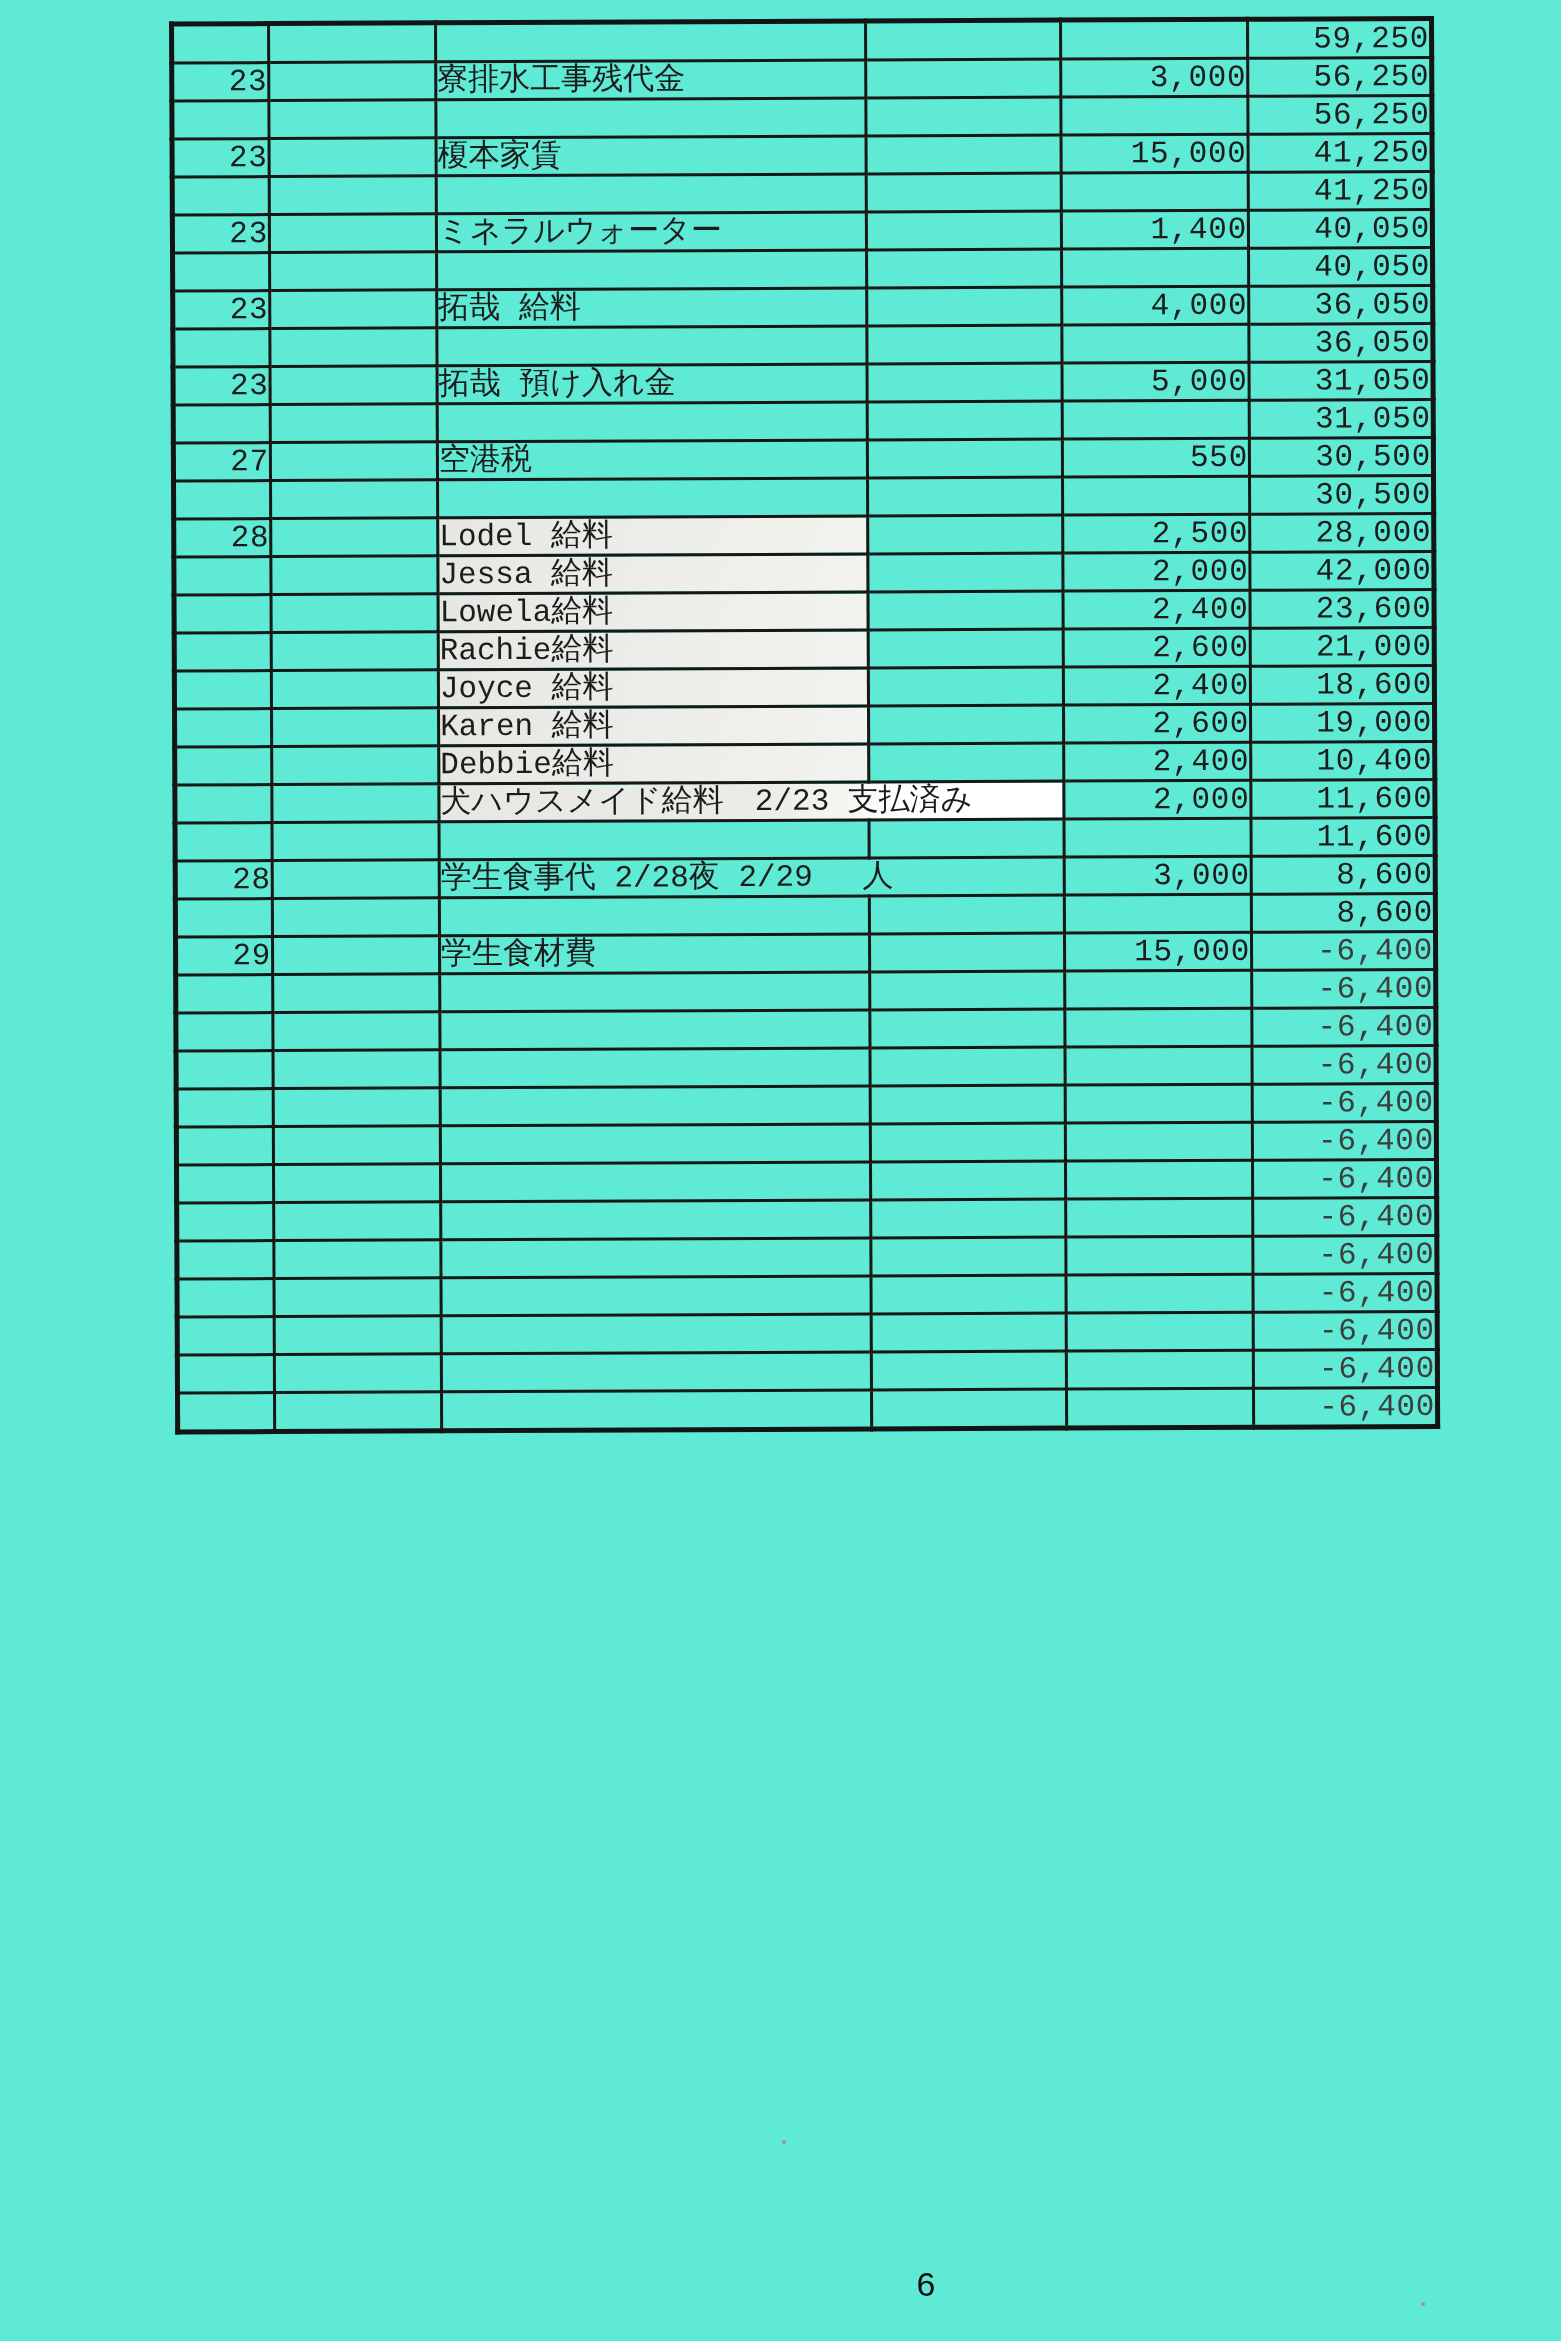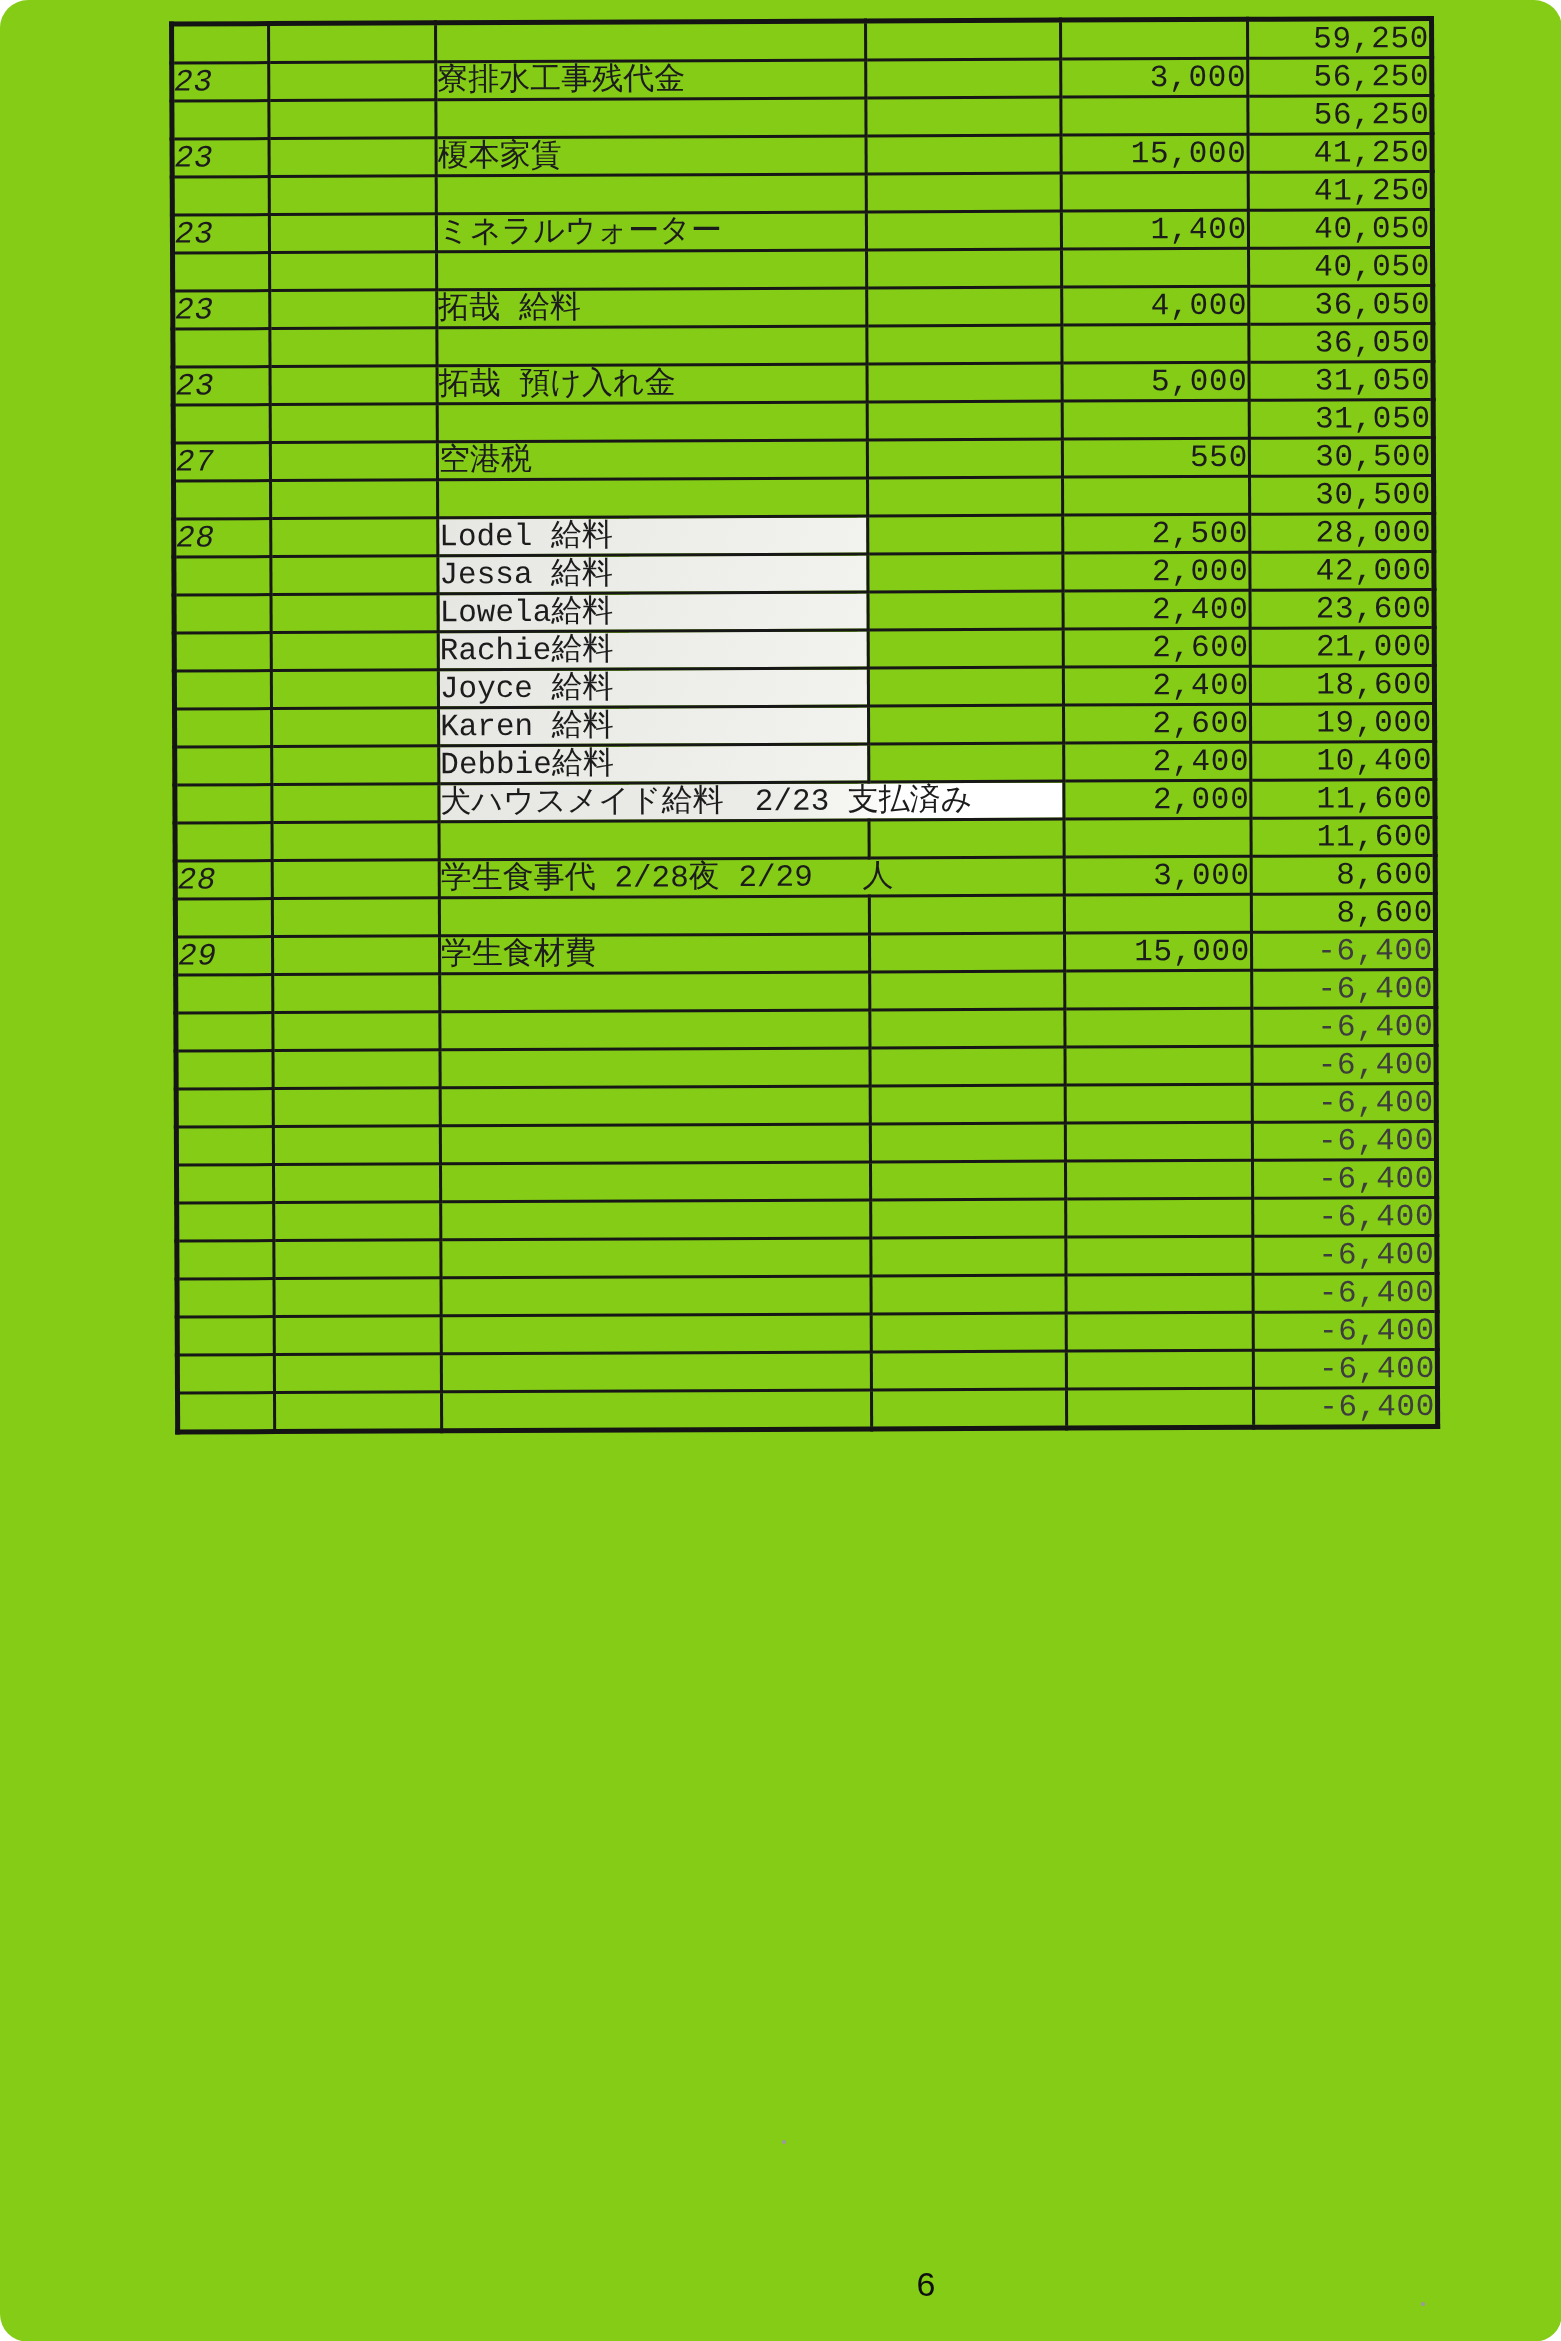--- a/index.html
+++ b/index.html
@@ -11,22 +11,21 @@
     position: relative;
     width: 1562px;
     height: 2342px;
     overflow: hidden;
     font-family: "Liberation Mono", "DejaVu Sans Mono", "DejaVu Sans", sans-serif;
     color: #1c1c1c;
   }
   .scan-page {
     position: absolute;
     inset: 0;
-    background: #84cc16;
-    border-radius: 28px;
+    background: #5eead4;
   }
   .ledger-wrap {
     position: absolute;
     left: 169px;
     top: 16.4px;
     width: 1262px;
     transform: rotate(-0.25deg);
     transform-origin: top right;
   }
   table.ledger {
@@ -39,23 +38,22 @@
     border: 3px solid #171717;
     height: 35px;
     padding: 0;
     vertical-align: middle;
     font-size: 31px;
     line-height: 1;
     overflow: visible;
     background-clip: padding-box;
   }
   td.c-date {
-    text-align: left;
+    text-align: right;
     letter-spacing: 0.7px;
-    font-style: italic;
   }
   td.c-desc {
     padding-left: 7.5px;
     white-space: nowrap;
     font-size: 31px;
   }
   td.c-amount, td.c-balance {
     text-align: right;
     padding-right: 13.4px;
     letter-spacing: 0.7px;

